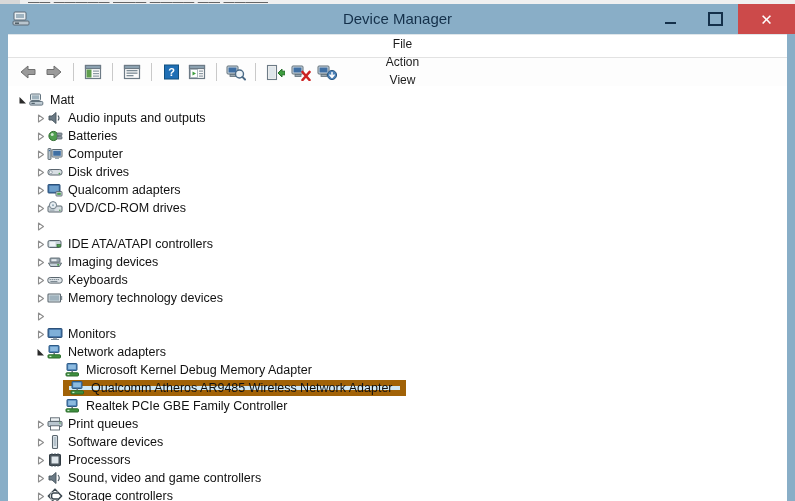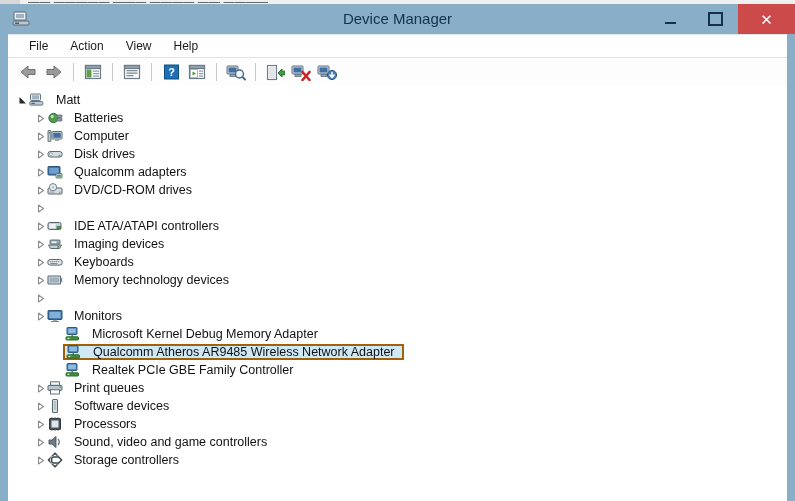--- a/index.html
+++ b/index.html
@@ -54,21 +54,21 @@
 
   
   .client{
     position:absolute;left:8px;top:30px;width:779px;height:467px;
     background:#ffffff;border-top:1px solid #dfe6ea;
   }
 
   
   .menubar{
     height:22px;background:#ffffff;border-bottom:1px solid #e2e2e2;
-    display:flex;align-items:center;padding-left:10px;
+    display:flex;align-items:center;padding-left:10px;flex-direction:column;
   }
   .menu-item{
     font-size:12px;color:#1b1b1b;padding:2px 11px;cursor:default;
   }
 
   
   .toolbar{
     height:28px;background:#fdfdfd;border-bottom:1px solid #d9d9d9;
     display:flex;align-items:center;padding-left:8px;gap:2px;
   }
@@ -90,25 +90,25 @@
   .twisty{
     width:13px;height:18px;display:flex;align-items:center;justify-content:center;
     flex:0 0 13px;
   }
   .row-icon{
     width:16px;height:16px;flex:0 0 16px;display:flex;align-items:center;
     justify-content:center;margin-right:5px;
   }
   .row-label{padding-right:4px;}
   .row.selected .sel-wrap{
-    background:#cfe8f6;border:2px solid #a16207;
+    background:#cfe8f6;border:6px solid #a16207;
     margin-left:-2px;padding:0 3px 0 1px;
     display:flex;height:16px;box-sizing:border-box;
   }
-  .sel-wrap{display:flex;align-items:center;height:16px;border:1px solid transparent;padding:0 3px 0 1px;margin-left:-2px;box-sizing:border-box;gap:6px;}
+  .sel-wrap{display:flex;align-items:center;height:16px;border:1px solid transparent;padding:0 3px 0 1px;margin-left:-2px;box-sizing:border-box;}
 </style>
 </head>
 <body>
 
 <div id="app">
 
   <div class="bg-sliver">
     <div class="bg-sliver-accent"></div>
     <div class="bg-sliver-text">—— ————— ——— ———— —— ————</div>
   </div>
@@ -257,20 +257,37 @@
           <div class="row">
             <div style="width: 26px; flex: 0 0 auto;"></div>
             <div class="twisty">
               <svg width="9" height="9" viewBox="0 0 9 9">
                 <path d="M2.5 1 L7.5 4.5 L2.5 8 Z" fill="none" stroke="#8d8d8d" stroke-width="1.1" stroke-linejoin="round"></path>
               </svg>
             </div>
             <div class="sel-wrap">
               <div class="row-icon">
                 <svg width="16" height="16" viewBox="0 0 16 16">
+                  <path d="M2 6 L5 6 L9 2.5 L9 13.5 L5 10 L2 10 Z" fill="#6b7a85" stroke="#46535c" stroke-width=".9" stroke-linejoin="round"></path>
+                  <path d="M11 5.5 Q13 8 11 10.5" stroke="#46535c" stroke-width="1.1" fill="none"></path>
+                </svg>
+              </div>
+              <span class="row-label">Audio inputs and outputs</span>
+            </div>
+          </div>
+          <div class="row">
+            <div style="width: 26px; flex: 0 0 auto;"></div>
+            <div class="twisty">
+              <svg width="9" height="9" viewBox="0 0 9 9">
+                <path d="M2.5 1 L7.5 4.5 L2.5 8 Z" fill="none" stroke="#8d8d8d" stroke-width="1.1" stroke-linejoin="round"></path>
+              </svg>
+            </div>
+            <div class="sel-wrap">
+              <div class="row-icon">
+                <svg width="16" height="16" viewBox="0 0 16 16">
                   <circle cx="6.5" cy="8" r="4.6" fill="#4f9e4f" stroke="#2f6b2f" stroke-width="1"></circle>
                   <circle cx="5.2" cy="6.6" r="1.5" fill="#cfe8cf"></circle>
                   <rect x="10" y="5" width="5" height="2.6" rx=".6" fill="#8d9aa3" stroke="#5a666e" stroke-width=".8"></rect>
                   <rect x="10" y="8.4" width="5" height="2.6" rx=".6" fill="#8d9aa3" stroke="#5a666e" stroke-width=".8"></rect>
                 </svg>
               </div>
               <span class="row-label">Batteries</span>
             </div>
           </div>
           <div class="row">
@@ -455,20 +472,40 @@
             <div class="sel-wrap">
               <div class="row-icon">
                 <svg width="16" height="16" viewBox="0 0 16 16">
                   <rect x="1" y="2.5" width="14" height="9" rx=".7" fill="#3f6fa3" stroke="#2c5179" stroke-width="1"></rect>
                   <rect x="2.4" y="3.8" width="11.2" height="6.4" fill="#7fb0d8"></rect>
                   <rect x="6" y="11.8" width="4" height="1.8" fill="#9aa7b0"></rect>
                   <rect x="4" y="13" width="8" height="1" fill="#7d8a93"></rect>
                 </svg>
               </div>
               <span class="row-label">Monitors</span>
+            </div>
+          </div>
+          <div class="row">
+            <div style="width: 26px; flex: 0 0 auto;"></div>
+            <div class="twisty">
+              <svg width="9" height="9" viewBox="0 0 9 9">
+                <path d="M1.5 1 L8 7.5 L1.5 7.5 Z" fill="#2b2b2b"></path>
+              </svg>
+            </div>
+            <div class="sel-wrap">
+              <div class="row-icon">
+                <svg width="16" height="16" viewBox="0 0 16 16">
+                  <rect x="2" y="1.5" width="10" height="7" rx=".7" fill="#4a7fb5" stroke="#2d5a85" stroke-width="1"></rect>
+                  <rect x="3.2" y="2.6" width="7.6" height="4.6" fill="#8dbbe0"></rect>
+                  <rect x="6.4" y="8.5" width="1.6" height="2.4" fill="#6d7b86"></rect>
+                  <rect x="1" y="10.8" width="12.5" height="3.2" rx=".8" fill="#3f8f3f" stroke="#2a6b2a" stroke-width="1"></rect>
+                  <rect x="2.4" y="11.8" width="2" height="1.3" fill="#cdeccd"></rect>
+                </svg>
+              </div>
+              <span class="row-label">Network adapters</span>
             </div>
           </div>
           <div class="row">
             <div style="width: 44px; flex: 0 0 auto;"></div>
             <div class="twisty"></div>
             <div class="sel-wrap">
               <div class="row-icon">
                 <svg width="16" height="16" viewBox="0 0 16 16">
                   <rect x="2" y="1.5" width="10" height="7" rx=".7" fill="#4a7fb5" stroke="#2d5a85" stroke-width="1"></rect>
                   <rect x="3.2" y="2.6" width="7.6" height="4.6" fill="#8dbbe0"></rect>

